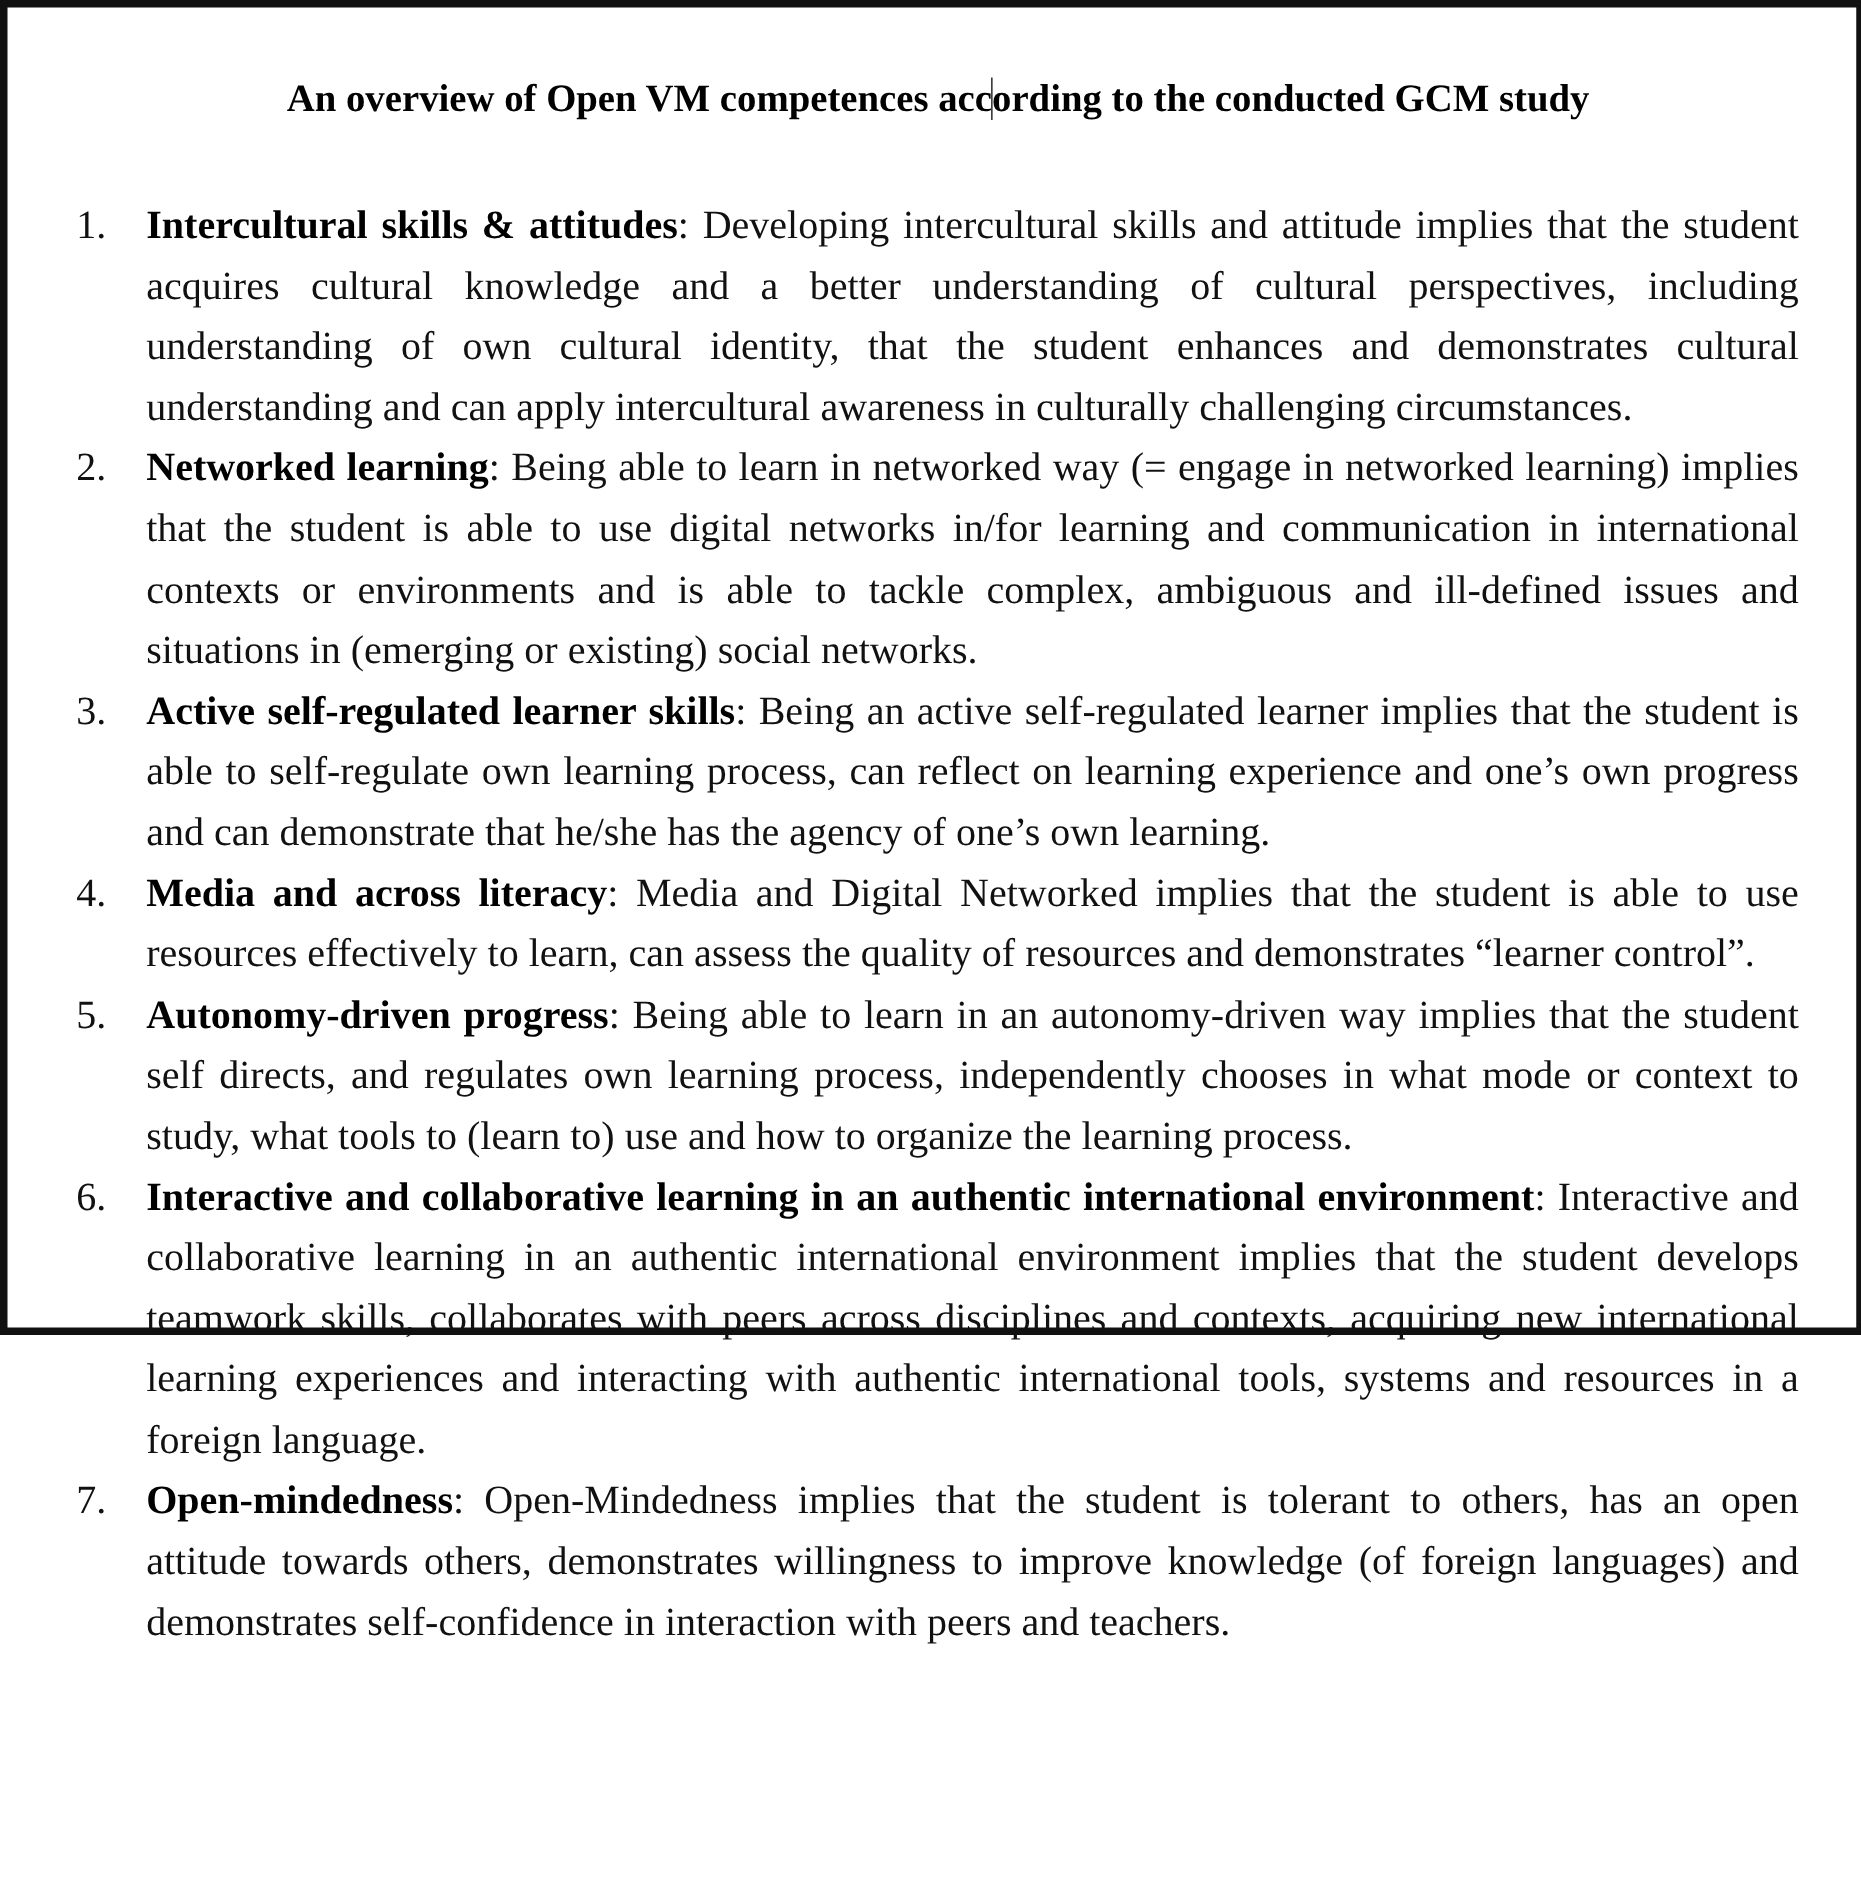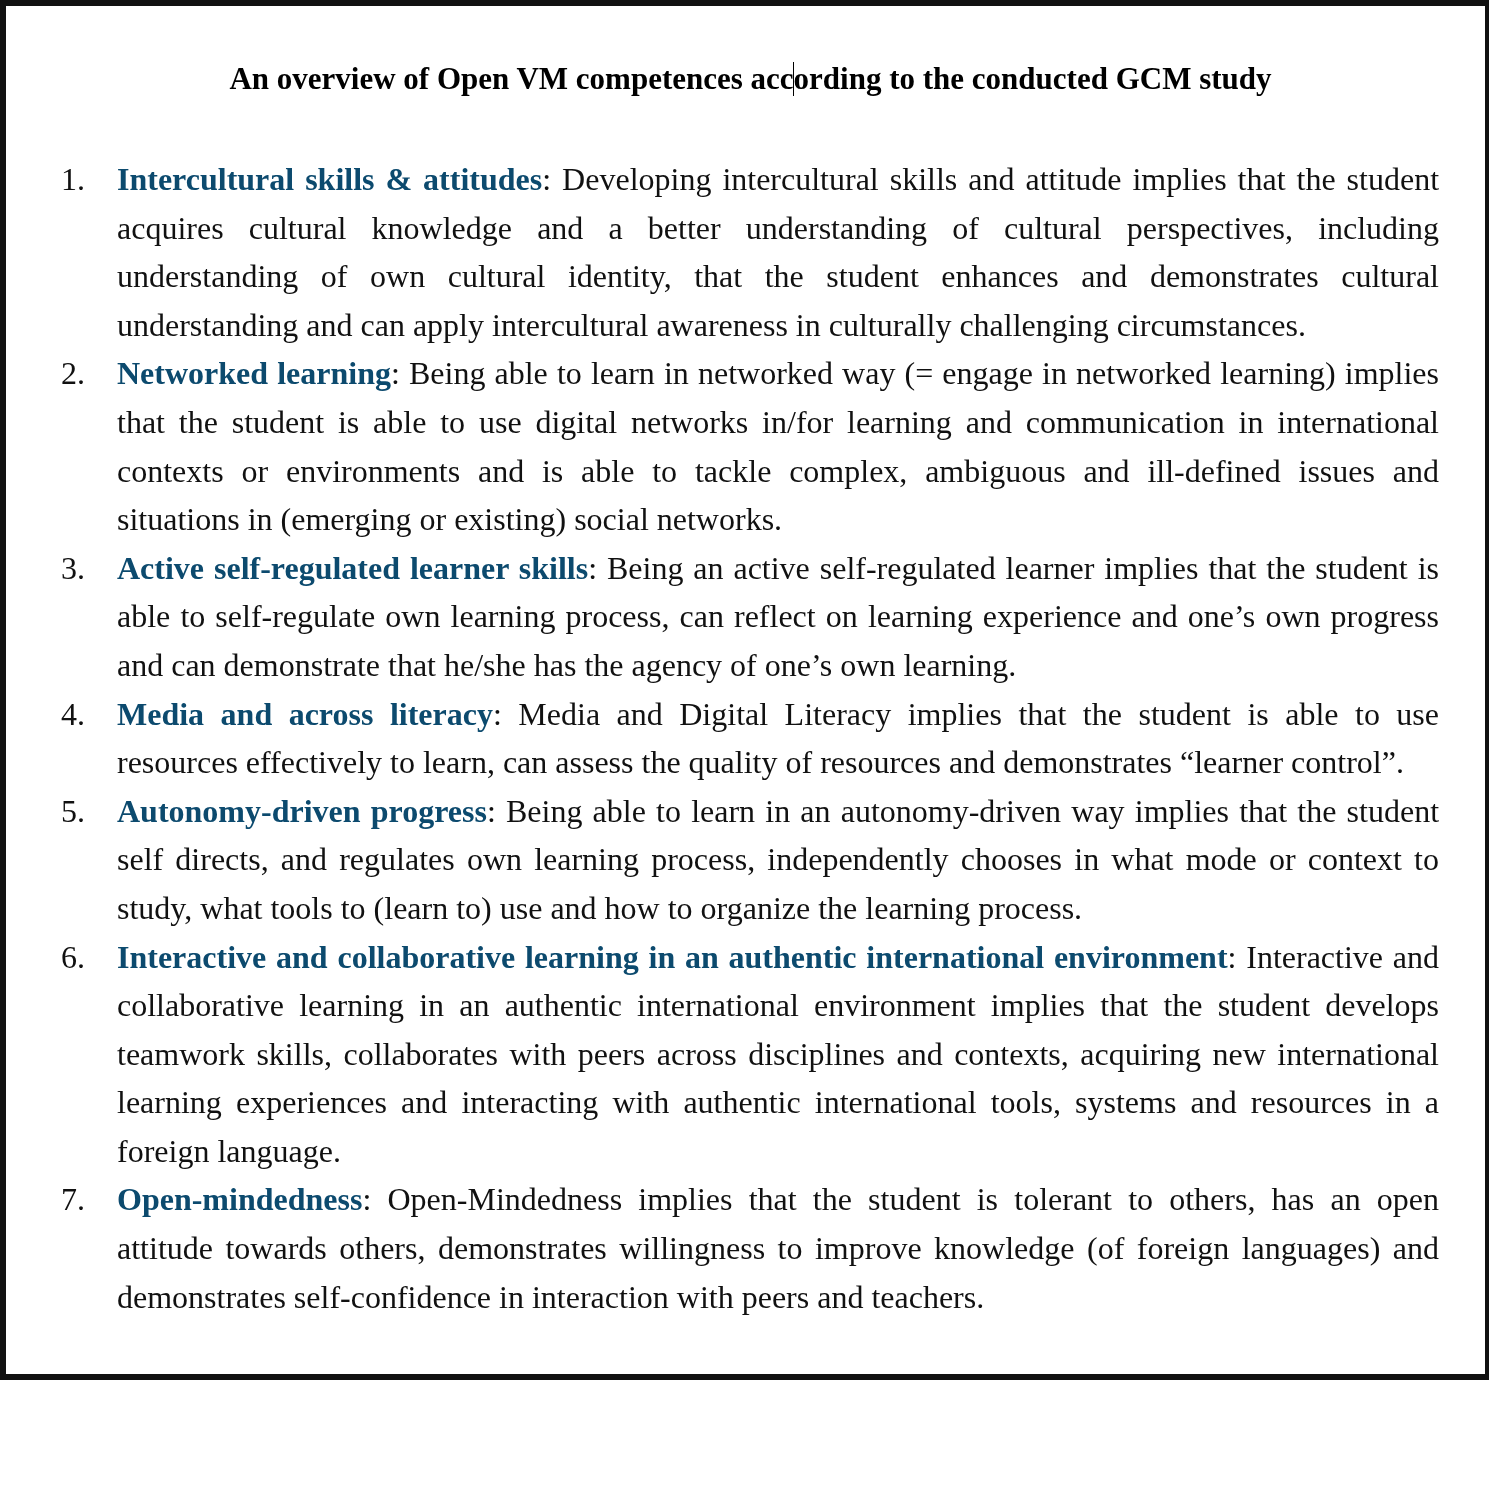--- a/index.html
+++ b/index.html
@@ -11,21 +11,21 @@
       width: 1489px;
       height: 1510px;
       position: relative;
       overflow: hidden;
     }
     .frame {
       position: absolute;
       left: 0;
       top: 0;
       width: 1489px;
-      height: 1380px;
+      height: 1068px;
       box-sizing: border-box;
       border-top: 6px solid #111;
       border-left: 6px solid #111;
       border-bottom: 6px solid #111;
       border-right: 4px solid #111;
       background: #fff;
     }
     .title {
       position: absolute;
       top: 55px;
@@ -67,41 +67,41 @@
       text-align: justify;
       text-align-last: left;
     }
     ol.list li .num {
       position: absolute;
       left: 55px;
       top: 0;
     }
     ol.list li .term {
       font-weight: bold;
-      color: #0c4a6e;
+      color: #000000;
     }
   </style>
 </head>
 <body>
 
 <div class="frame">
   <div class="title"><span>An overview of Open VM competences acc</span><span class="caret"></span><span>ording to the conducted GCM study</span></div>
 
   <ol class="list">
     <li>
       <span class="num">1.</span><span class="term">Intercultural skills &amp; attitudes</span><span>: </span><span>Developing intercultural skills and attitude implies that the student acquires cultural knowledge and a better understanding of cultural perspectives, including understanding of own cultural identity, that the student enhances and demonstrates cultural understanding and can apply intercultural awareness in culturally challenging circumstances.</span>
     </li>
     <li>
       <span class="num">2.</span><span class="term">Networked learning</span><span>: </span><span>Being able to learn in networked way (= engage in networked learning) implies that the student is able to use digital networks in/for learning and communication in international contexts or environments and is able to tackle complex, ambiguous and ill-defined issues and situations in (emerging or existing) social networks.</span>
     </li>
     <li>
       <span class="num">3.</span><span class="term">Active self-regulated learner skills</span><span>: </span><span>Being an active self-regulated learner implies that the student is able to self-regulate own learning process, can reflect on learning experience and one’s own progress and can demonstrate that he/she has the agency of one’s own learning.</span>
     </li>
     <li>
-      <span class="num">4.</span><span class="term">Media and across literacy</span><span>: </span><span>Media and Digital Literacy implies that the student is able to use resources effectively to learn, can assess the quality of resources and demonstrates “learner control”.</span>
+      <span class="num">4.</span><span class="term">Media and across literacy</span><span>: </span><span>Media and Digital Networked implies that the student is able to use resources effectively to learn, can assess the quality of resources and demonstrates “learner control”.</span>
     </li>
     <li>
       <span class="num">5.</span><span class="term">Autonomy-driven progress</span><span>: </span><span>Being able to learn in an autonomy-driven way implies that the student self directs, and regulates own learning process, independently chooses in what mode or context to study, what tools to (learn to) use and how to organize the learning process.</span>
     </li>
     <li>
       <span class="num">6.</span><span class="term">Interactive and collaborative learning in an authentic international environment</span><span>: </span><span>Interactive and collaborative learning in an authentic international environment implies that the student develops teamwork skills, collaborates with peers across disciplines and contexts, acquiring new international learning experiences and interacting with authentic international tools, systems and resources in a foreign language.</span>
     </li>
     <li>
       <span class="num">7.</span><span class="term">Open-mindedness</span><span>: </span><span>Open-Mindedness implies that the student is tolerant to others, has an open attitude towards others, demonstrates willingness to improve knowledge (of foreign languages) and demonstrates self-confidence in interaction with peers and teachers.</span>
     </li>

